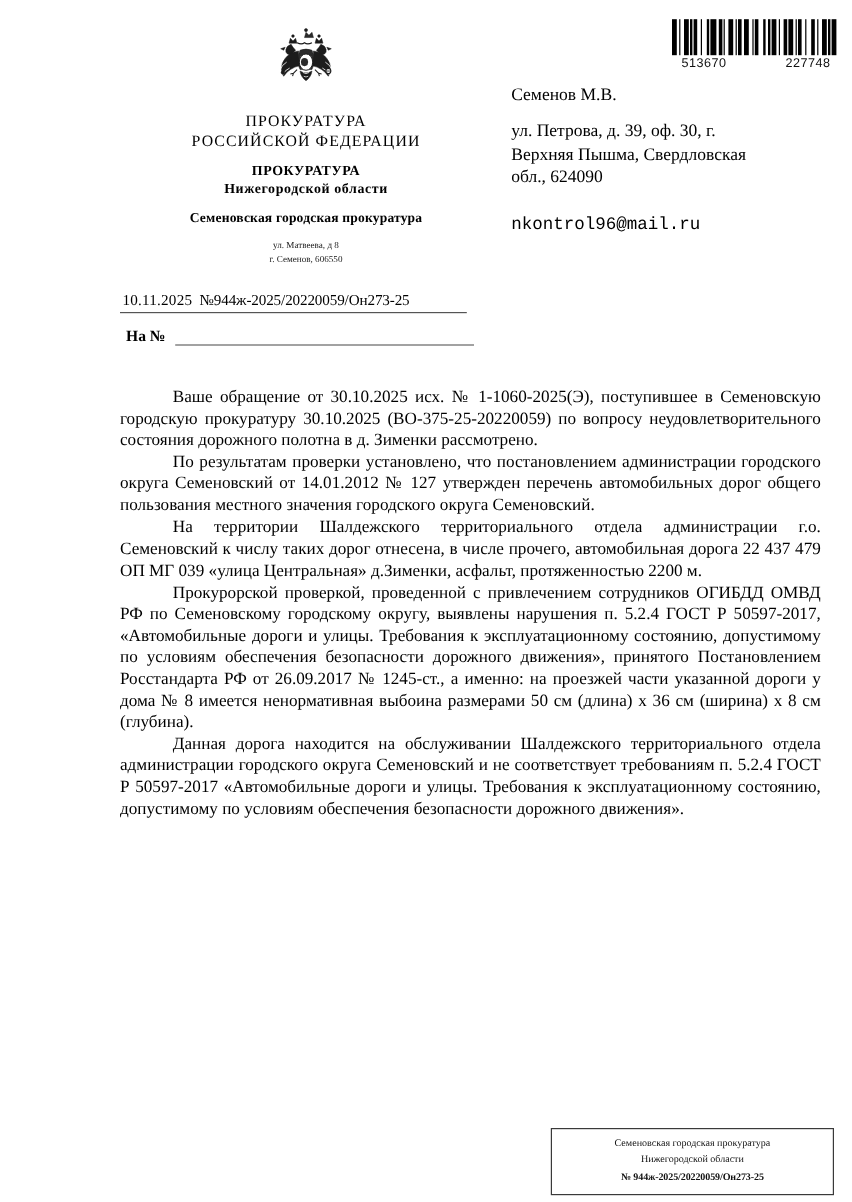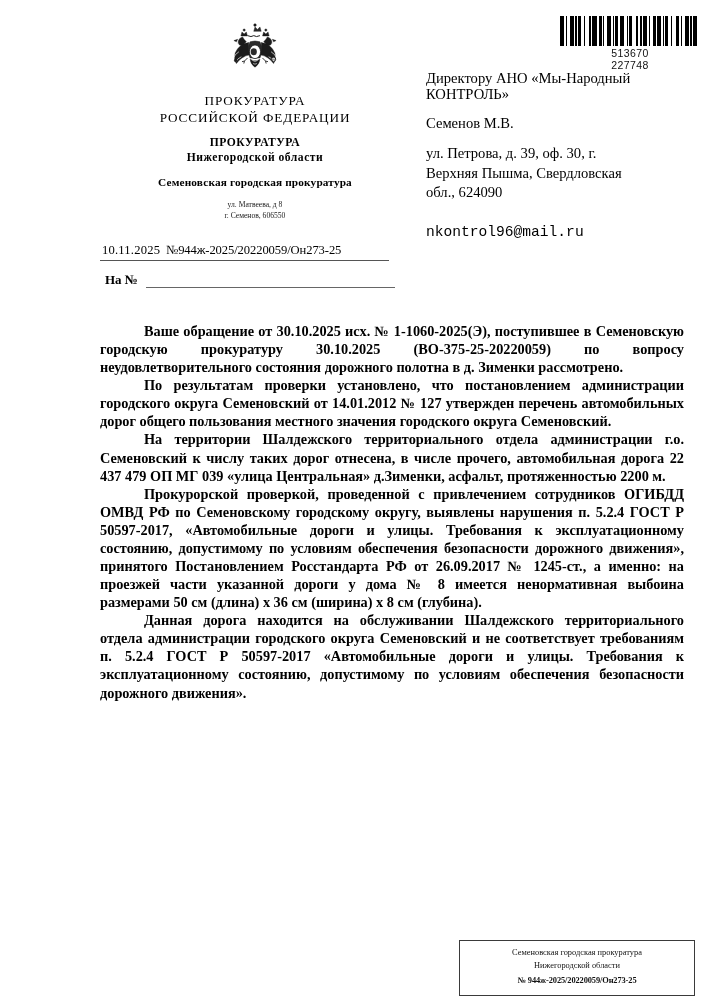--- a/index.html
+++ b/index.html
@@ -38,24 +38,24 @@
   .barcode-bars i {
     display: block;
     height: 100%;
     background: #000;
   }
   .barcode-nums {
     font-family: "Liberation Sans", "DejaVu Sans", sans-serif;
     font-size: 10.5px;
     letter-spacing: 0.4px;
     display: flex;
+    justify-content: space-between;
     width: 124px;
     margin: 1px auto 0 auto;
     color: #111;
-    flex-direction: column;
   }
 
   
   .letterhead {
     position: absolute;
     left: 105px;
     top: 22px;
     width: 300px;
     text-align: center;
   }
@@ -149,21 +149,20 @@
     top: 322px;
     width: 584px;
     font-size: 14.3px;
     line-height: 1.265;
     text-align: justify;
     text-justify: inter-word;
   }
   .body-text p {
     margin: 0;
     text-indent: 44px;
-    font-weight: bold;
   }
 
   
   .stamp {
     position: absolute;
     left: 459px;
     top: 940px;
     width: 222px;
     border: 1px solid #3a3a3a;
     padding: 6px 6px 7px 6px;
@@ -304,22 +303,20 @@
   <div class="ref-line">
     <span class="ref-date">10.11.2025</span><span class="ref-sep"></span><span class="ref-num">№944ж-2025/20220059/Он273-25</span>
   </div>
 
   <div class="na-row">
     <span class="na-label">На №</span>
     <span class="na-rule"></span>
   </div>
 
   <div class="recipient">
-    <div class="blk tight">Директору АНО «Мы-Народный
-КОНТРОЛЬ»</div>
     <div class="blk">Семенов М.В.</div>
     <div class="blk">ул. Петрова, д. 39, оф. 30, г.
 Верхняя Пышма, Свердловская
 обл., 624090</div>
     <div class="gap"></div>
     <div class="blk last">nkontrol96@mail.ru</div>
   </div>
 
   <div class="body-text">
     <p>Ваше обращение от 30.10.2025 исх. № 1-1060-2025(Э), поступившее в Семеновскую городскую прокуратуру 30.10.2025 (ВО-375-25-20220059) по вопросу неудовлетворительного состояния дорожного полотна в д. Зименки рассмотрено.</p>

